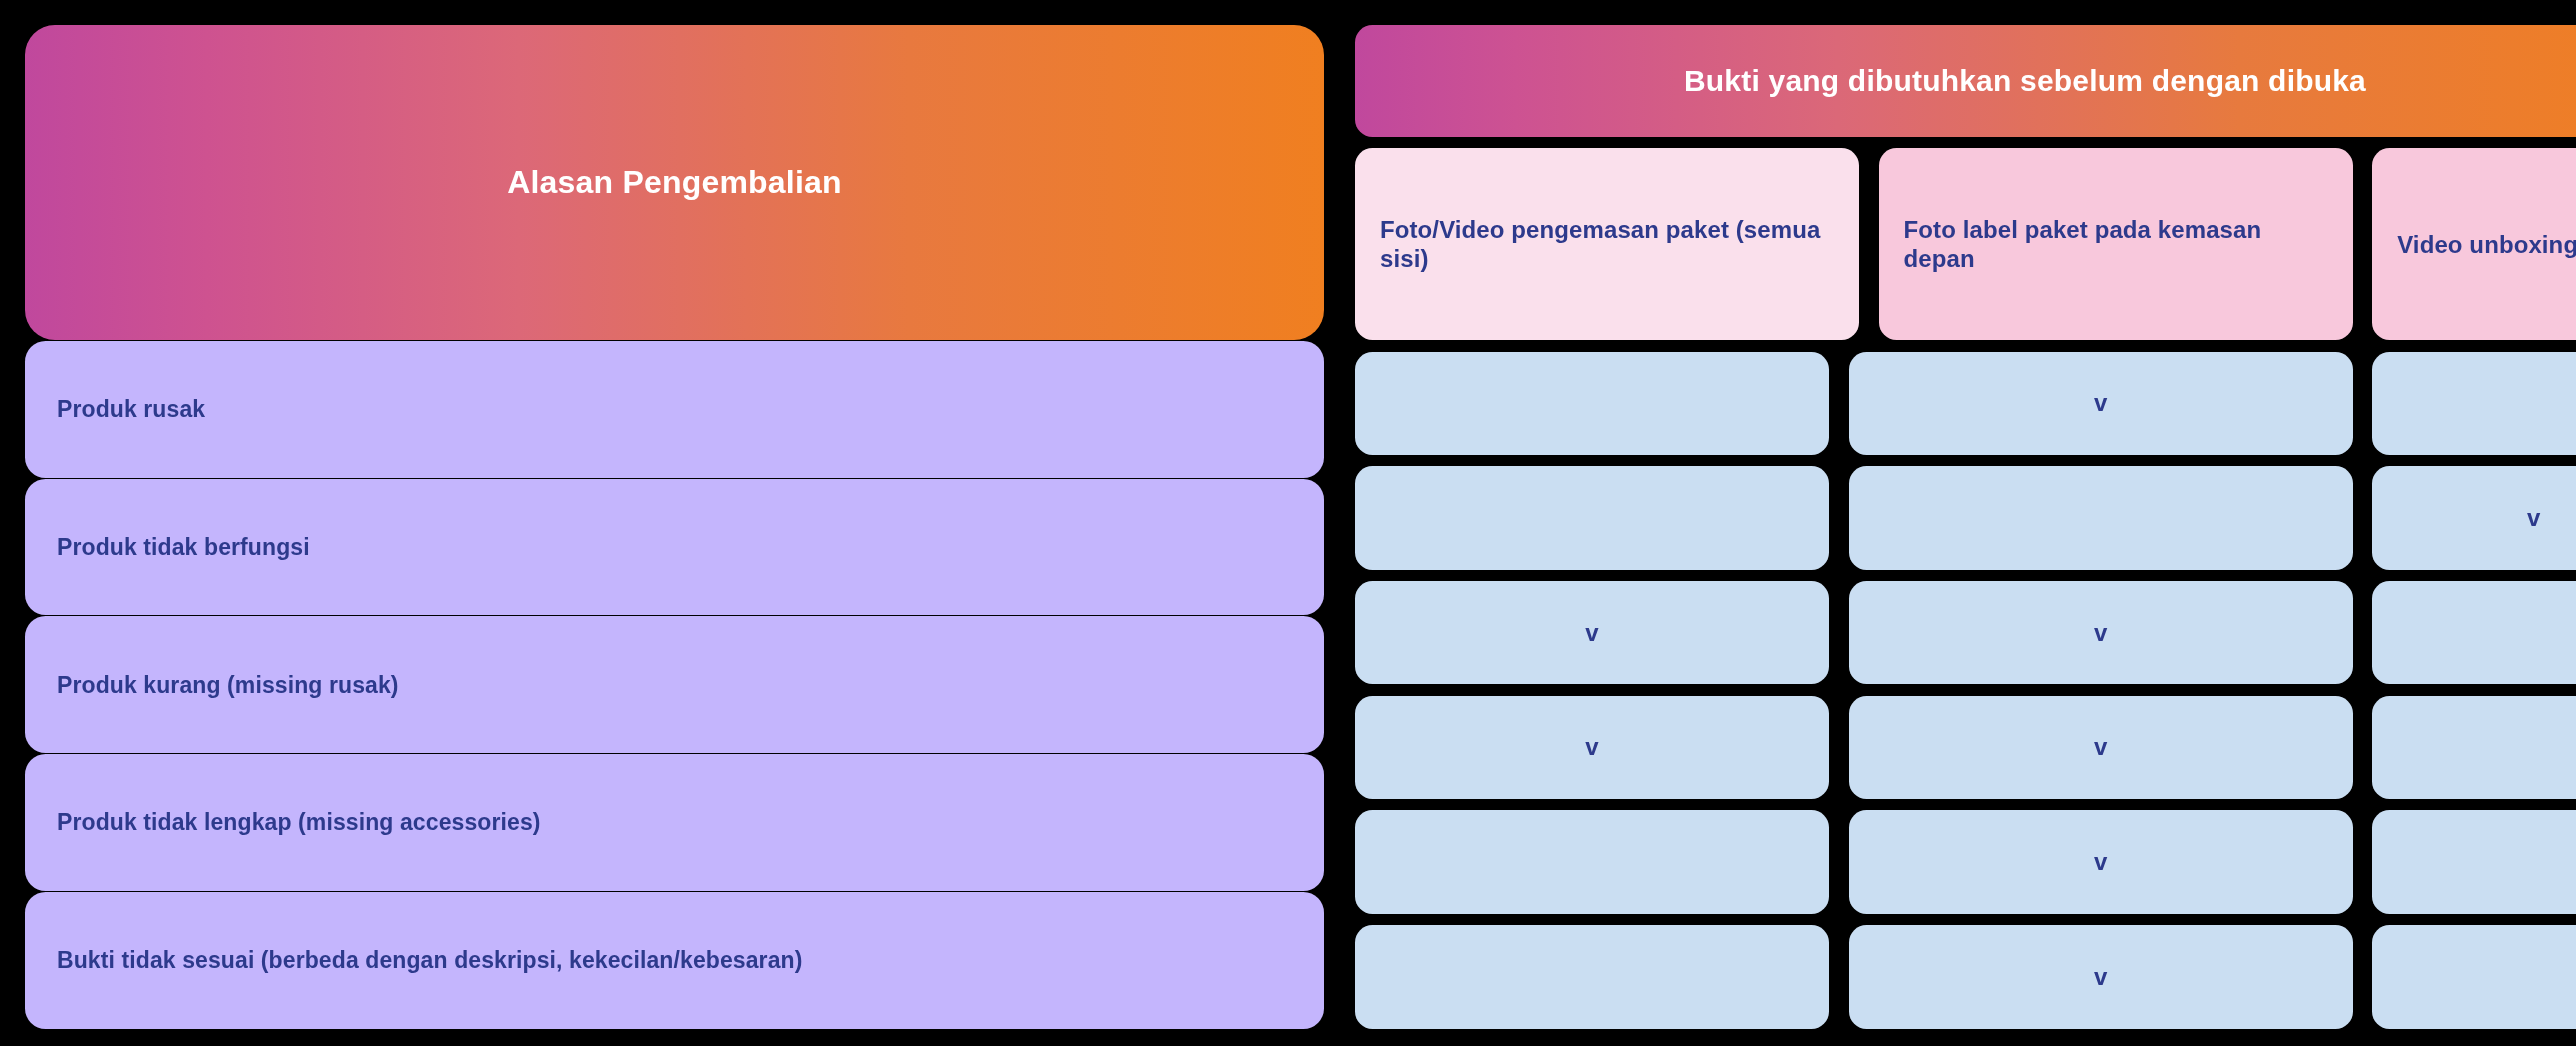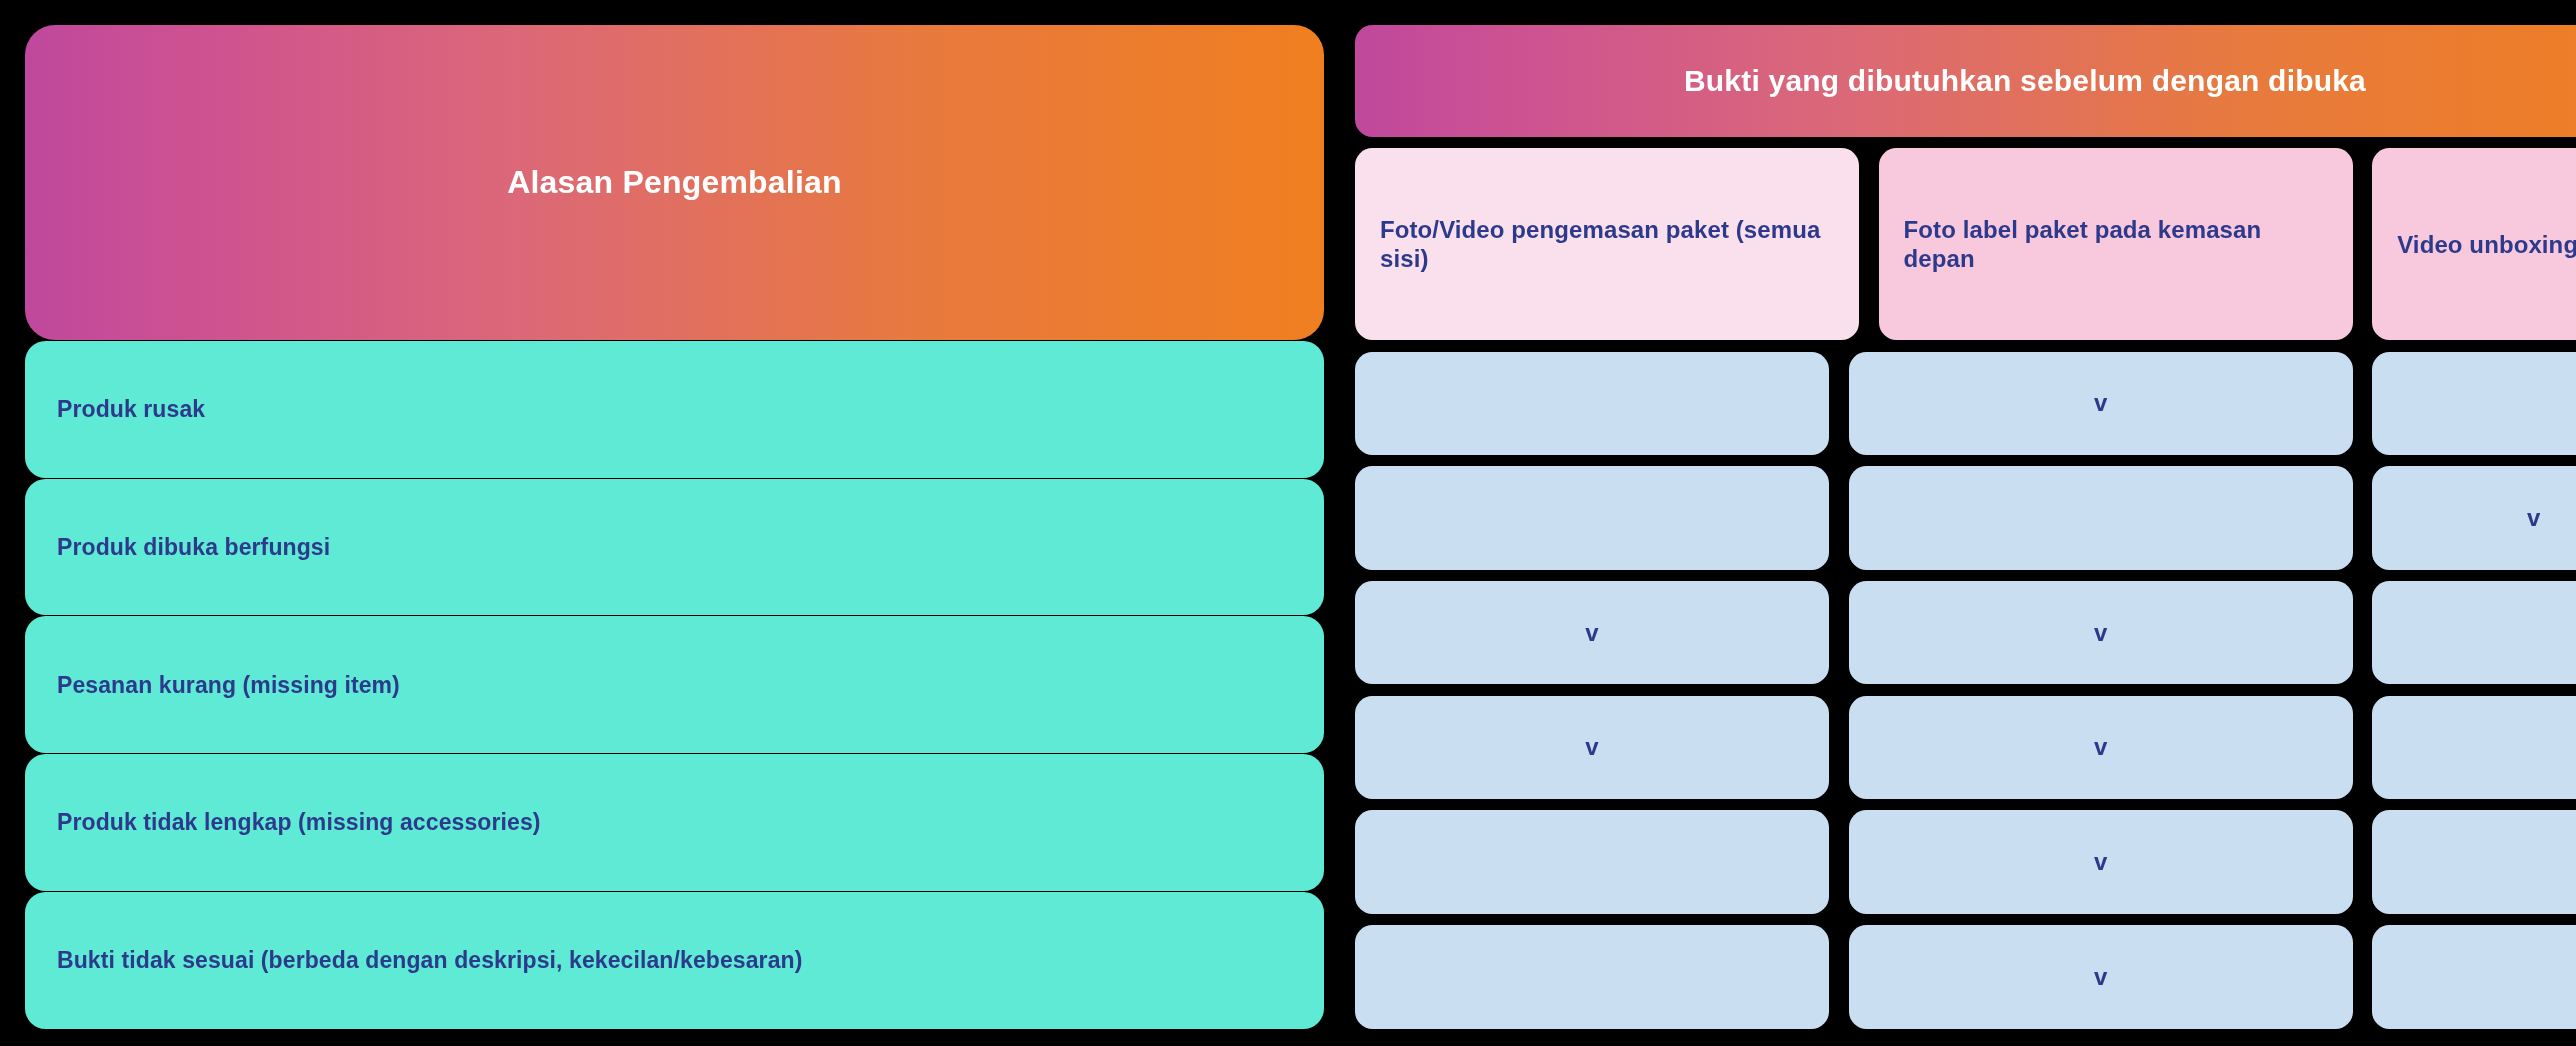--- a/index.html
+++ b/index.html
@@ -50,21 +50,21 @@
     color: #FFFFFF;
     font-size: 32px;
     font-weight: 700;
     letter-spacing: 0.2px;
     line-height: 1.2;
   }
 
   .reason-row {
     flex: 1 1 0;
     border-radius: 20.6px;
-    background: #5eead4;
+    background: #c4b5fd;
     display: flex;
     align-items: center;
     padding: 0 32px;
     box-sizing: border-box;
   }
   .reason-row-text {
     color: #2D3A8C;
     font-size: 23px;
     font-weight: 700;
     line-height: 1.15;
@@ -154,24 +154,24 @@
   <div class="left-col">
 
     <div class="reason-header">
       <span class="reason-header-text">Alasan Pengembalian</span>
     </div>
 
     <div class="reason-row">
       <span class="reason-row-text">Produk rusak</span>
     </div>
     <div class="reason-row">
-      <span class="reason-row-text">Produk dibuka berfungsi</span>
-    </div>
-    <div class="reason-row">
-      <span class="reason-row-text">Pesanan kurang (missing item)</span>
+      <span class="reason-row-text">Produk tidak berfungsi</span>
+    </div>
+    <div class="reason-row">
+      <span class="reason-row-text">Produk kurang (missing rusak)</span>
     </div>
     <div class="reason-row">
       <span class="reason-row-text">Produk tidak lengkap (missing accessories)</span>
     </div>
     <div class="reason-row">
       <span class="reason-row-text">Bukti tidak sesuai (berbeda dengan deskripsi, kekecilan/kebesaran)</span>
     </div>
 
   </div>
 

